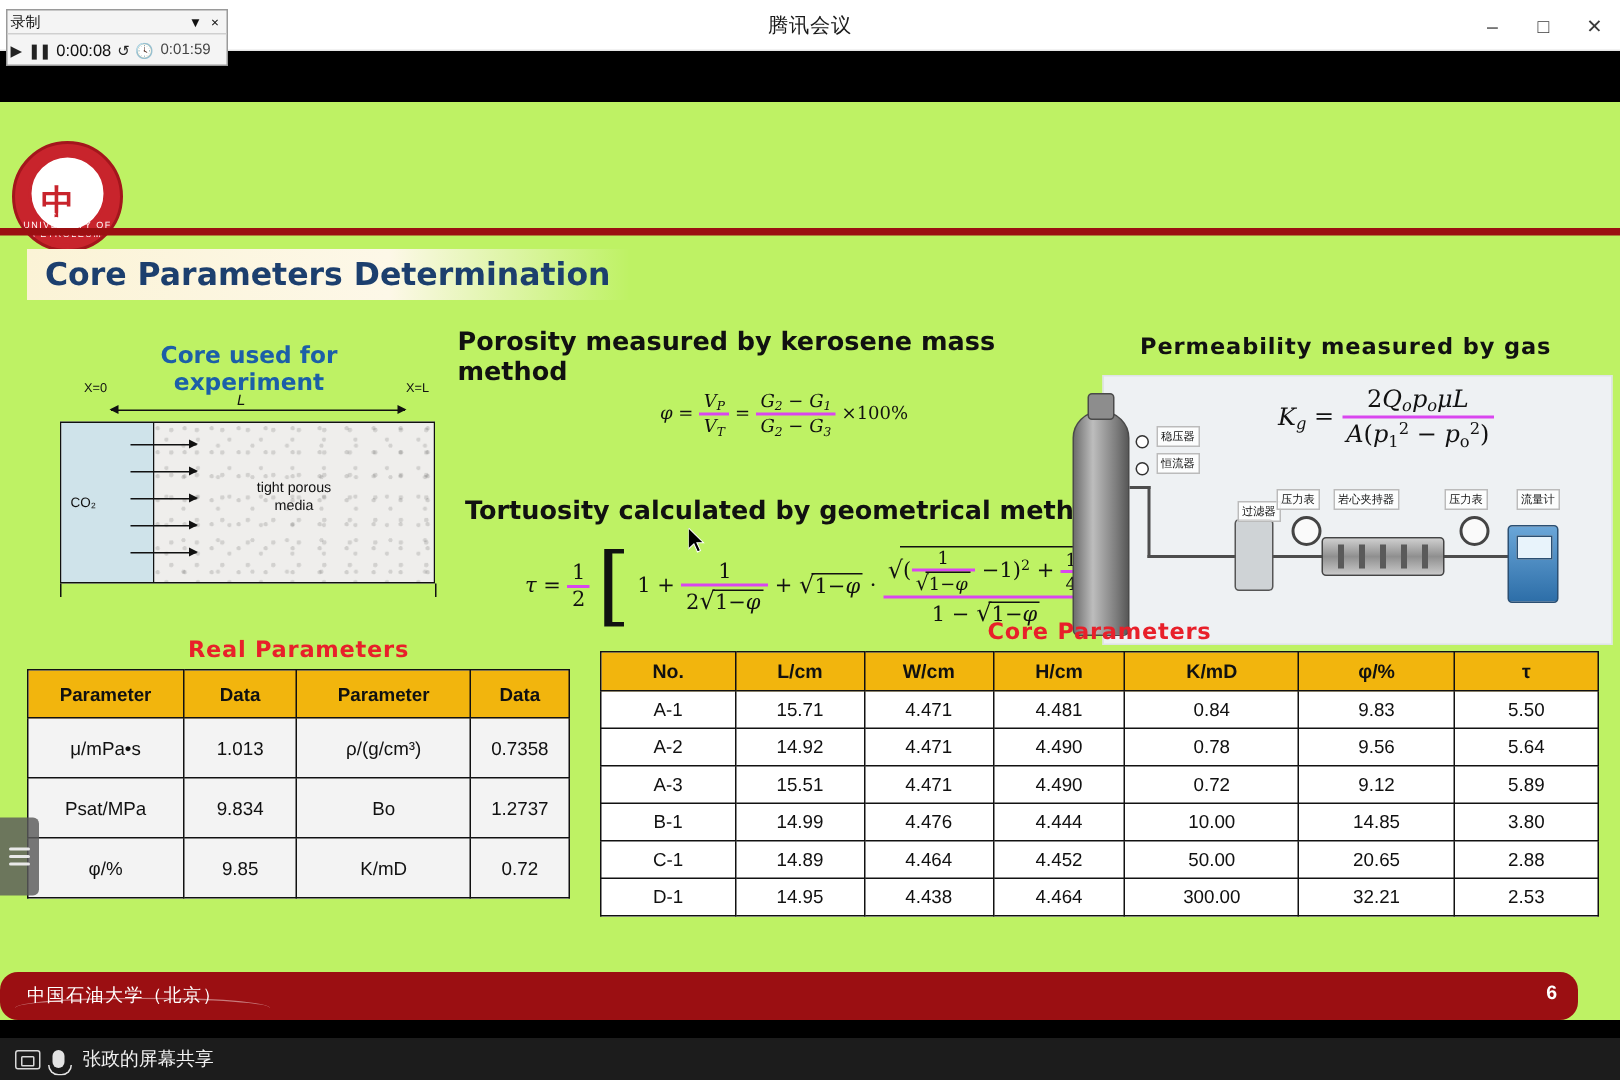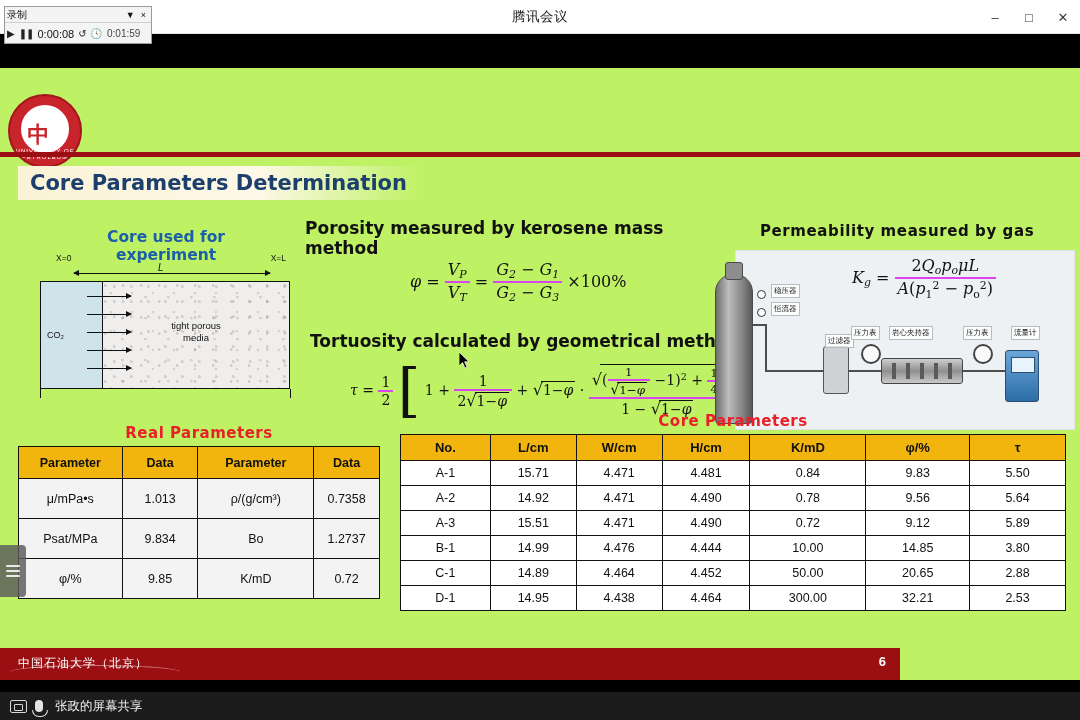--- a/index.html
+++ b/index.html
@@ -162,21 +162,21 @@
     position: absolute; font-family: "DejaVu Serif", serif; color: #111;
   }
   .frac { display: inline-block; vertical-align: middle; text-align: center; }
   .frac .num { display: block; padding: 0 3px; border-bottom: 2px solid #d946ef; }
   .frac .den { display: block; padding: 0 3px; }
   .it { font-style: italic; }
   .sub { font-size: .68em; vertical-align: -0.3em; }
   .sup { font-size: .68em; vertical-align: 0.5em; }
 
   .f-porosity {
-    left: 410px; top: 192px; font-size: 16px; white-space: nowrap;
+    left: 440px; top: 192px; font-size: 12px; white-space: nowrap;
   }
   .f-tort {
     left: 350px; top: 296px; font-size: 14px; white-space: nowrap;
   }
   .bigbracket-l, .bigbracket-r {
     display: inline-block; font-size: 58px; line-height: 0.62; vertical-align: middle; font-weight: 300;
   }
   .sqrt {
     display: inline-block; border-top: 1px solid #111; padding: 0 2px; margin-left: -2px;
   }
@@ -268,22 +268,22 @@
     letter-spacing: .5px;
   }
   .core-table { left: 400px; top: 366px; width: 666px; }
   .core-table th {
     background: #f2b50d; font-weight: bold; height: 26px; font-size: 13px;
   }
   .core-table td { height: 25px; background: #fff; font-size: 12.5px; }
 
   
   .slide-footer {
-    position: absolute; left: 0; top: 580px; width: 900px; height: 32px;
-    background: #9b0f12; color: #fff;
+    position: absolute; left: 0; top: 580px; width: 1052px; height: 32px;
+    background: #9b0f12; color: #fff; border-radius: 12px;
   }
   .slide-footer .org {
     position: absolute; left: 18px; top: 7px; font-size: 12px; letter-spacing: 1px;
   }
   .slide-footer .pageno {
     position: absolute; right: 14px; top: 6px; font-size: 13px; font-weight: bold;
   }
   .footer-wave {
     position: absolute; left: 10px; top: 17px; width: 170px; height: 14px;
     border-top: 1px solid rgba(255,255,255,.45); border-radius: 50%;

